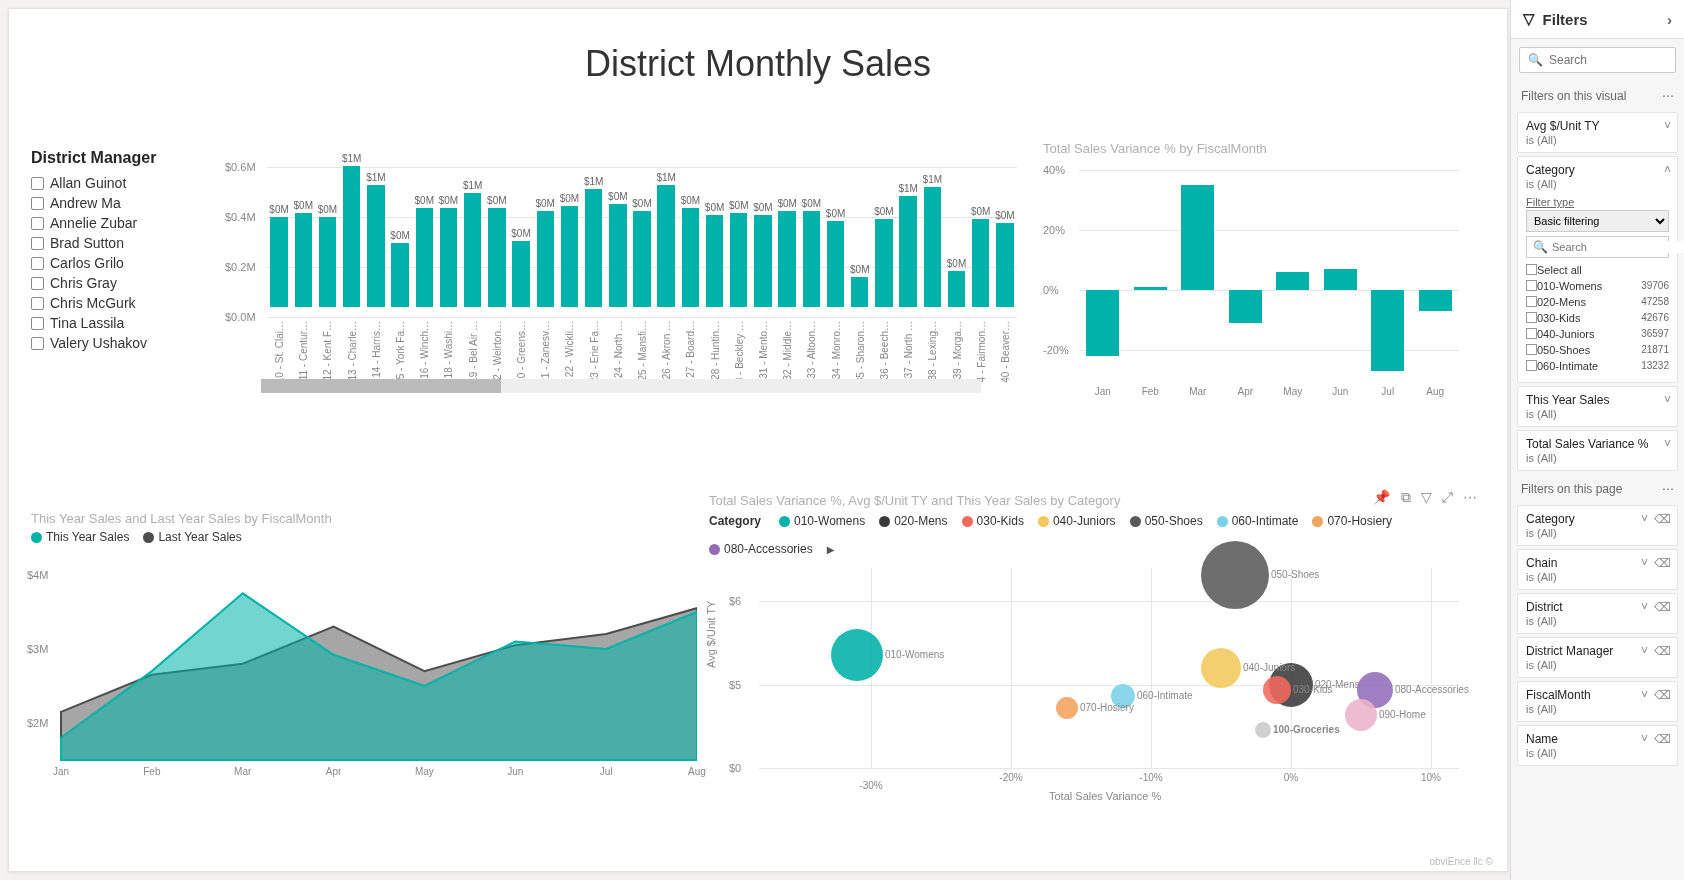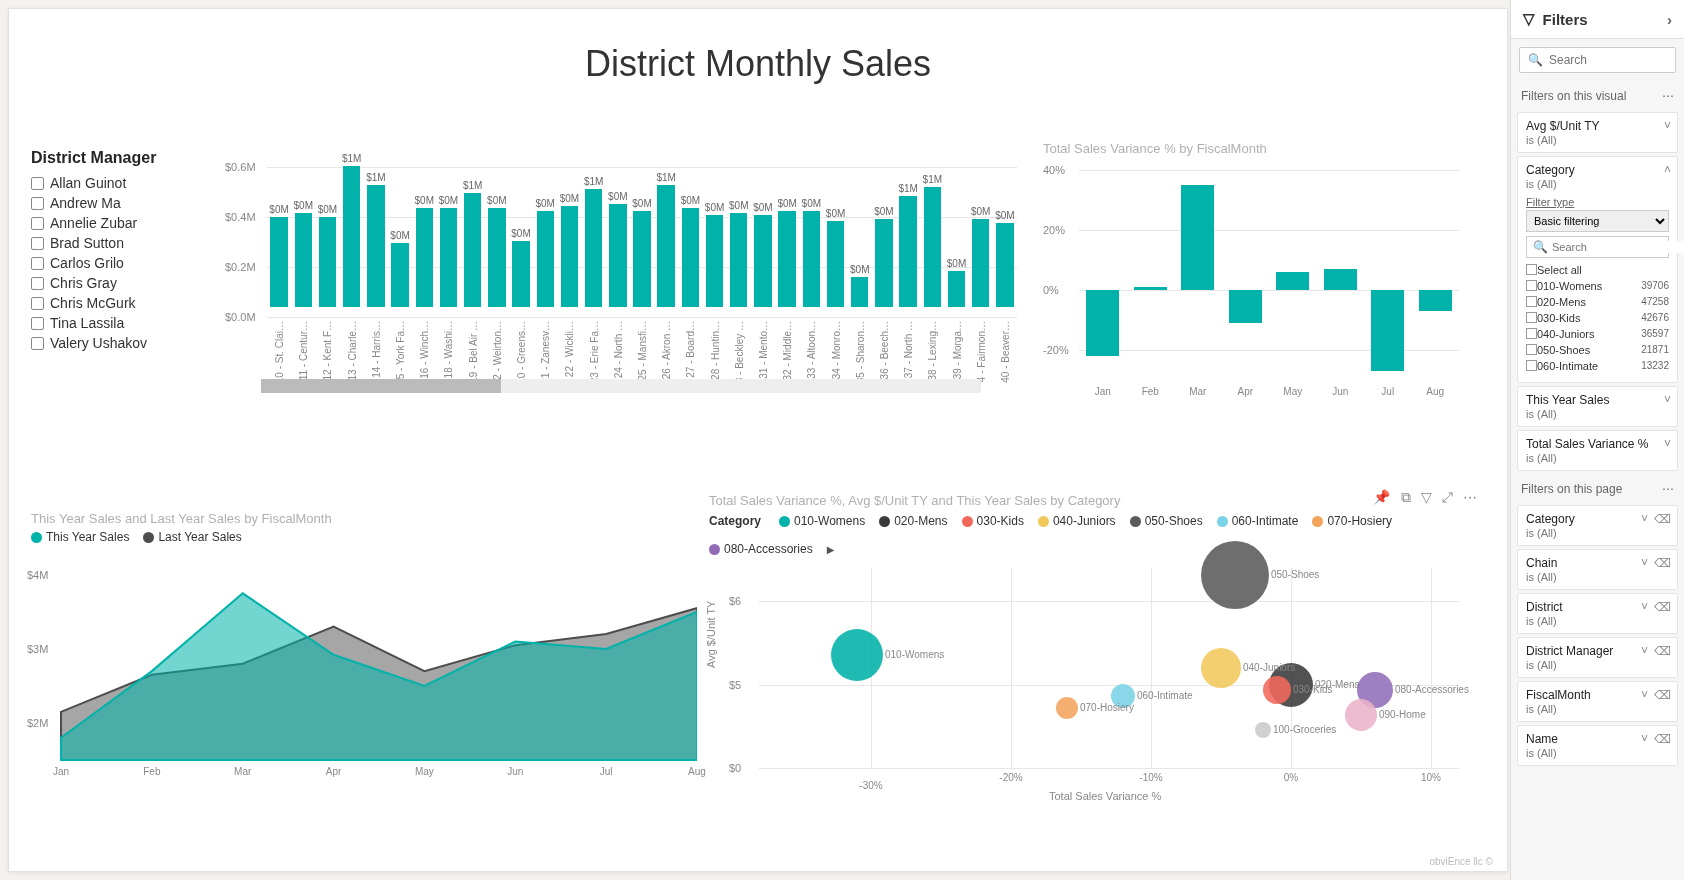--- a/index.html
+++ b/index.html
@@ -341,21 +341,21 @@
         <div class="bubble-label" style="left: 562px; top: 8.66667px;">050-Shoes</div>
         <div style="position: absolute; left: 402px; top: 124.333px; width: 24px; height: 24px; border-radius: 50%; background: rgb(121, 210, 230); opacity: 0.88;"></div>
         <div class="bubble-label" style="left: 428px; top: 130.333px;">060-Intimate</div>
         <div style="position: absolute; left: 347px; top: 137px; width: 22px; height: 22px; border-radius: 50%; background: rgb(242, 163, 92); opacity: 0.88;"></div>
         <div class="bubble-label" style="left: 371px; top: 142px;">070-Hosiery</div>
         <div style="position: absolute; left: 648px; top: 111.667px; width: 36px; height: 36px; border-radius: 50%; background: rgb(145, 109, 184); opacity: 0.88;"></div>
         <div class="bubble-label" style="left: 686px; top: 123.667px;">080-Accessories</div>
         <div style="position: absolute; left: 636px; top: 138.667px; width: 32px; height: 32px; border-radius: 50%; background: rgb(236, 179, 201); opacity: 0.88;"></div>
         <div class="bubble-label" style="left: 670px; top: 148.667px;">090-Home</div>
         <div style="position: absolute; left: 546px; top: 161.667px; width: 16px; height: 16px; border-radius: 50%; background: rgb(201, 201, 201); opacity: 0.88;"></div>
-        <div class="bubble-label" style="left: 564px; top: 163.667px;">100-Groceries</div>
+        <div class="bubble-label" style="left: 564px; top: 163.667px; font-weight: bold;">100-Groceries</div>
         <div class="axis-title" style="left: 340px; top: 230px;">Total Sales Variance %</div>
         <div class="axis-title" style="left: -4px; top: 108px; transform: rotate(-90deg); transform-origin: left top;">Avg $/Unit TY</div>
       </div>
   </div>
 
   <div class="watermark">obviEnce llc ©</div>
 </div>
 
 <div class="filters-pane">
   <div class="fp-header">

